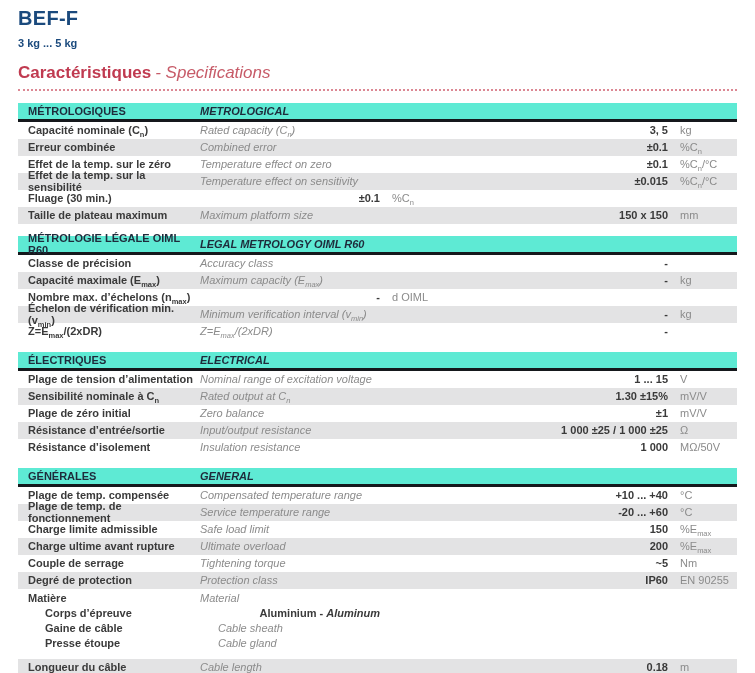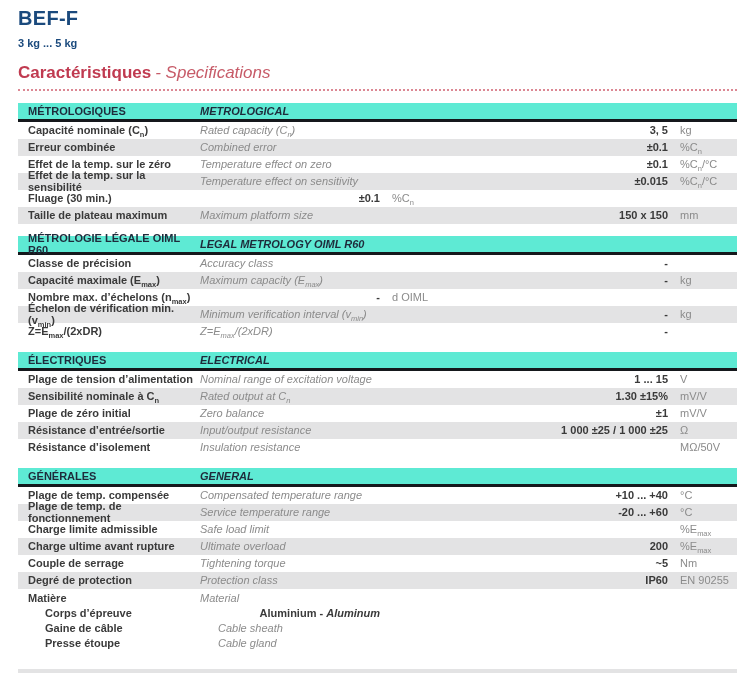--- a/index.html
+++ b/index.html
@@ -27,21 +27,21 @@
   .sec-header .en{flex:1;font-weight:bold;font-style:italic;}
 
   .row{display:flex;align-items:center;height:17px;padding-left:10px;font-size:11px;}
   .row.alt,.mat.alt{background:#e3e3e4;}
   .cell-fr{width:172px;flex:none;font-weight:bold;color:#3a3a3a;}
   .cell-en{flex:1;font-style:italic;color:#8b8b8b;}
   .cell-val{width:180px;flex:none;text-align:right;font-weight:bold;color:#3a3a3a;white-space:nowrap;}
   .cell-unit{width:69px;flex:none;box-sizing:border-box;padding-left:12px;color:#8b8b8b;white-space:nowrap;}
 
   
-  .mat{padding:2px 0 18px 0;}
+  .mat{padding:2px 0 8px 0;}
   .mat-line{display:flex;align-items:center;height:15px;padding-left:10px;font-size:11px;}
   .mat-fr{width:172px;flex:none;font-weight:bold;box-sizing:border-box;}
   .mat-fr.indent{padding-left:17px;}
   .mat-en{flex:1;font-style:italic;color:#8b8b8b;box-sizing:border-box;}
   .mat-en.indent{padding-left:18px;}
   .mat-val{width:180px;flex:none;text-align:right;font-weight:bold;white-space:nowrap;}
   .mat-val .ital{font-style:italic;}
   .mat-unit{width:69px;flex:none;}
 
   sub{font-size:7.5px;line-height:0;}
@@ -157,20 +157,21 @@
         </div>
         <div class="row alt">
           <span class="cell-fr">Résistance d’entrée/sortie</span>
           <span class="cell-en">Input/output resistance</span>
           <span class="cell-val">1 000 ±25 / 1 000 ±25</span>
           <span class="cell-unit">Ω</span>
         </div>
         <div class="row">
           <span class="cell-fr">Résistance d’isolement</span>
           <span class="cell-en">Insulation resistance</span>
+          <span class="cell-val">1 000</span>
           <span class="cell-unit">MΩ/50V</span>
         </div>
       </div>
       <div class="section">
         <div class="sec-header">
           <span class="fr">GÉNÉRALES</span>
           <span class="en">GENERAL</span>
         </div>
         <div class="row">
           <span class="cell-fr">Plage de temp. compensée</span>
@@ -180,20 +181,21 @@
         </div>
         <div class="row alt">
           <span class="cell-fr">Plage de temp. de fonctionnement</span>
           <span class="cell-en">Service temperature range</span>
           <span class="cell-val">-20 ... +60</span>
           <span class="cell-unit">°C</span>
         </div>
         <div class="row">
           <span class="cell-fr">Charge limite admissible</span>
           <span class="cell-en">Safe load limit</span>
+          <span class="cell-val">150</span>
           <span class="cell-unit">%E<sub>max</sub></span>
         </div>
         <div class="row alt">
           <span class="cell-fr">Charge ultime avant rupture</span>
           <span class="cell-en">Ultimate overload</span>
           <span class="cell-val">200</span>
           <span class="cell-unit">%E<sub>max</sub></span>
         </div>
         <div class="row">
           <span class="cell-fr">Couple de serrage</span>

